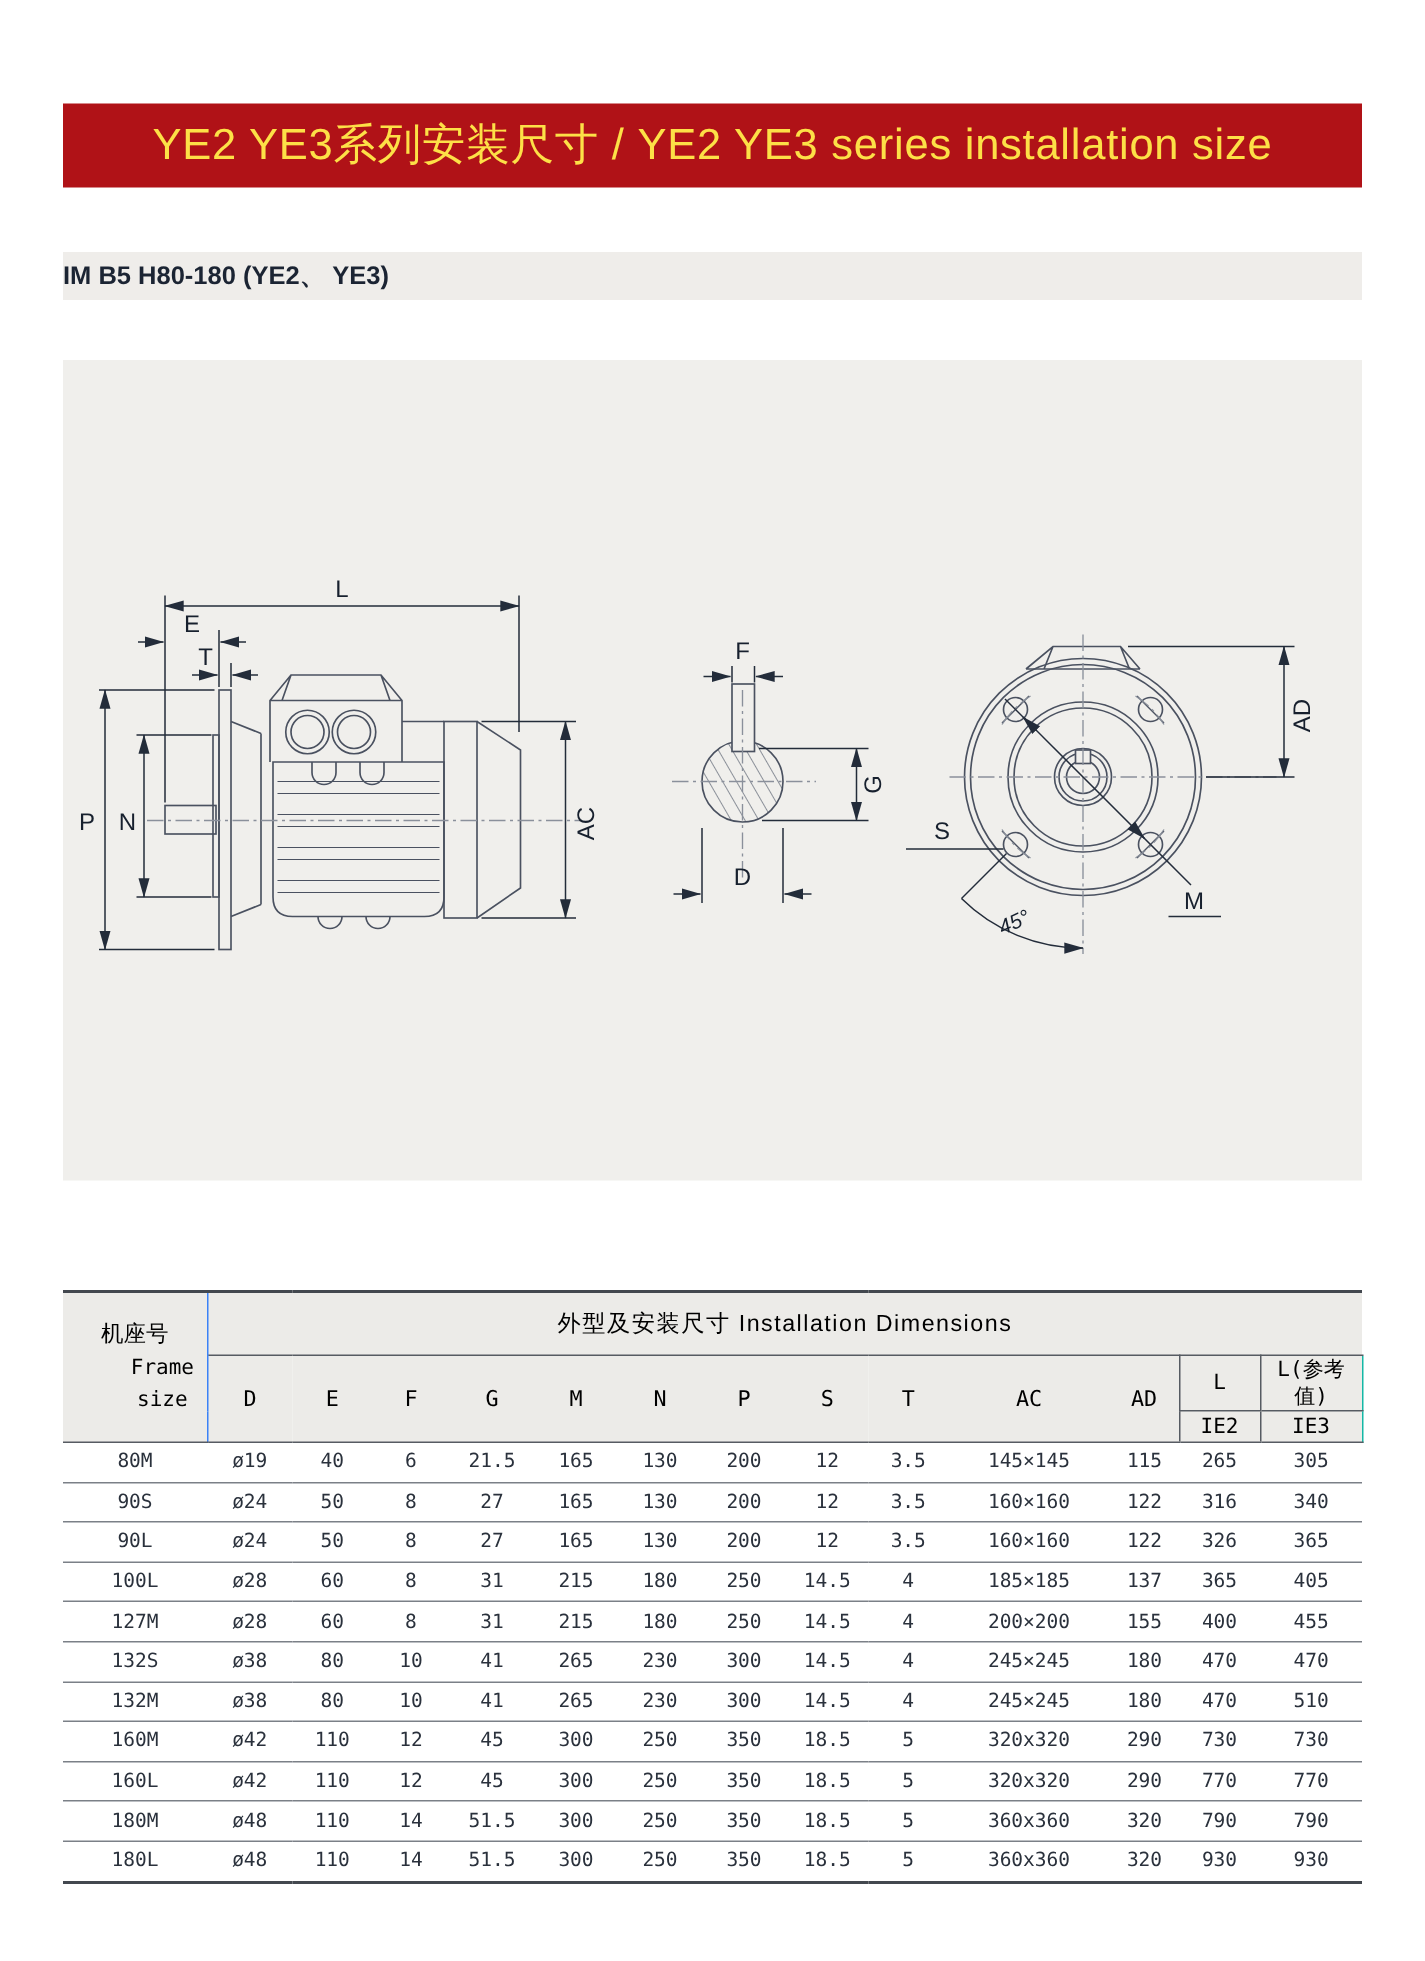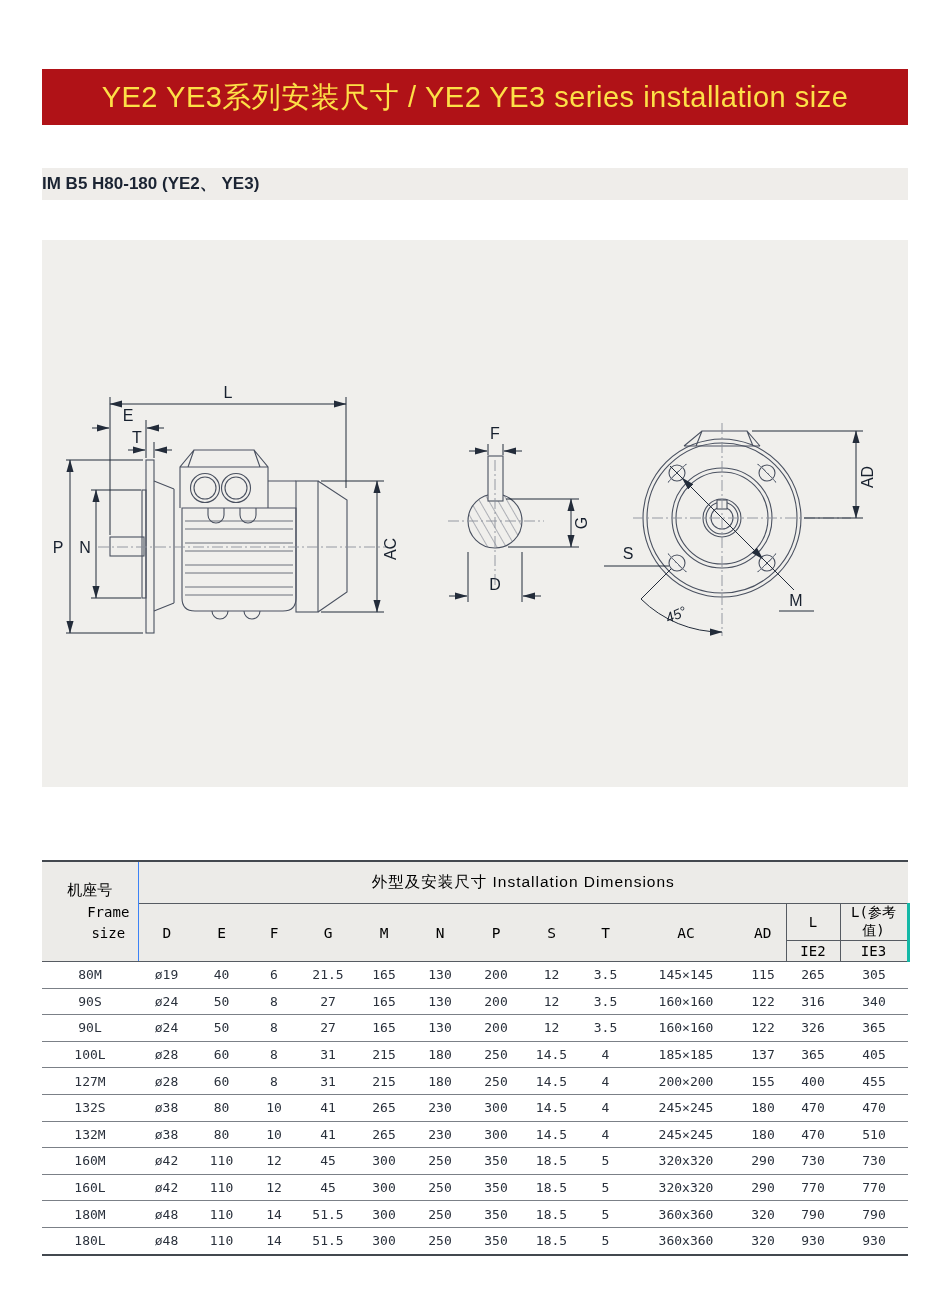--- a/index.html
+++ b/index.html
@@ -32,21 +32,21 @@
     background:#ecebe8;font-weight:normal;color:#000000;
     border-bottom:1px solid #565b62;padding:0;
   }
   .frame-h{border-right:1px solid #3b82f6;font-size:15px;line-height:1.5;}
   .frame-h .en{font-family:"DejaVu Sans Mono",monospace;font-size:14px;margin-left:37px;}
   .dims-h{font-size:15.5px;height:41px;letter-spacing:1px;}
   .let-h{font-family:"DejaVu Sans Mono",monospace;font-size:14.5px;height:42px;}
   .l-h{font-family:"DejaVu Sans Mono",monospace;font-size:14px;height:22px;}
   .ie-h{font-family:"DejaVu Sans Mono",monospace;font-size:14px;height:20px;}
   .vl{border-left:1px solid #565b62;}
-  .vr{border-right:3px solid #14b8a6;}
+  .vr{border-right:1px solid #14b8a6;}
   tbody td{
     height:25.6px;text-align:center;padding:0;
     font-family:"DejaVu Sans Mono",monospace;font-size:13px;color:#2a313c;
     border-bottom:1px solid #7b8087;
   }
   tbody tr:last-child td{border-bottom:none;}
   svg text{
     font-family:"Liberation Sans",sans-serif;fill:#17202e;font-size:16px;
   }
   svg .small{font-size:14px;font-style:italic;}

